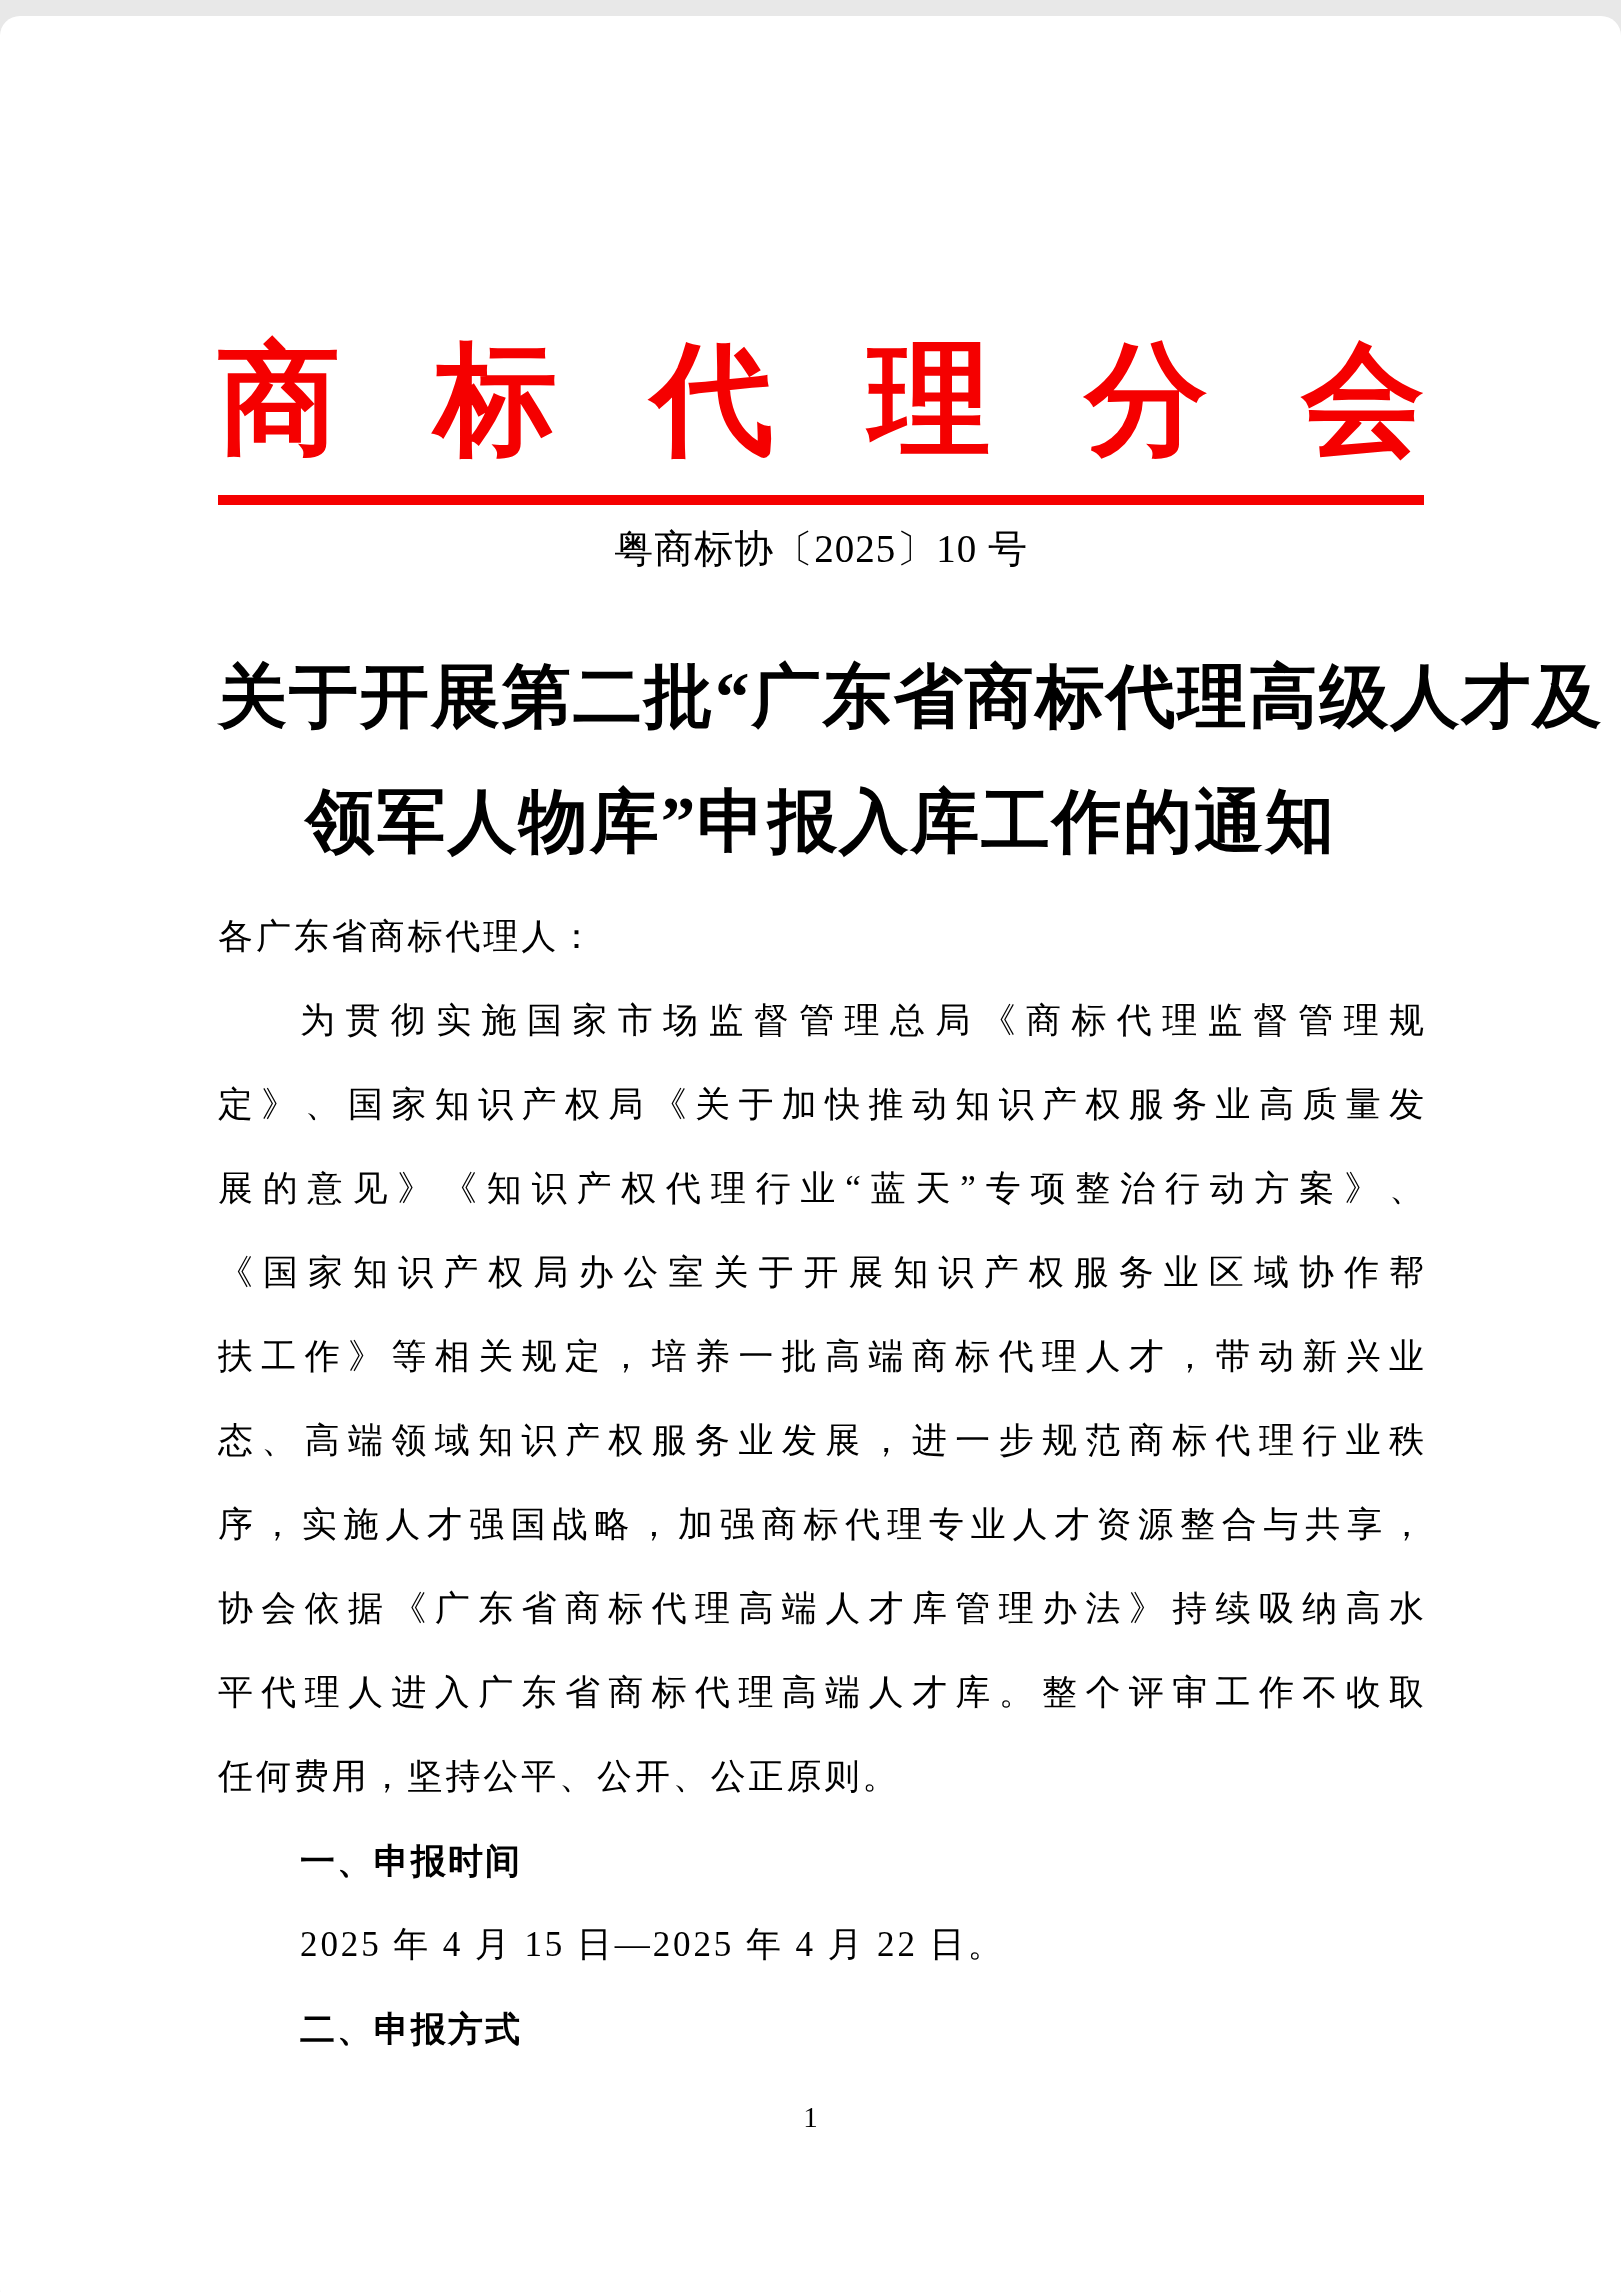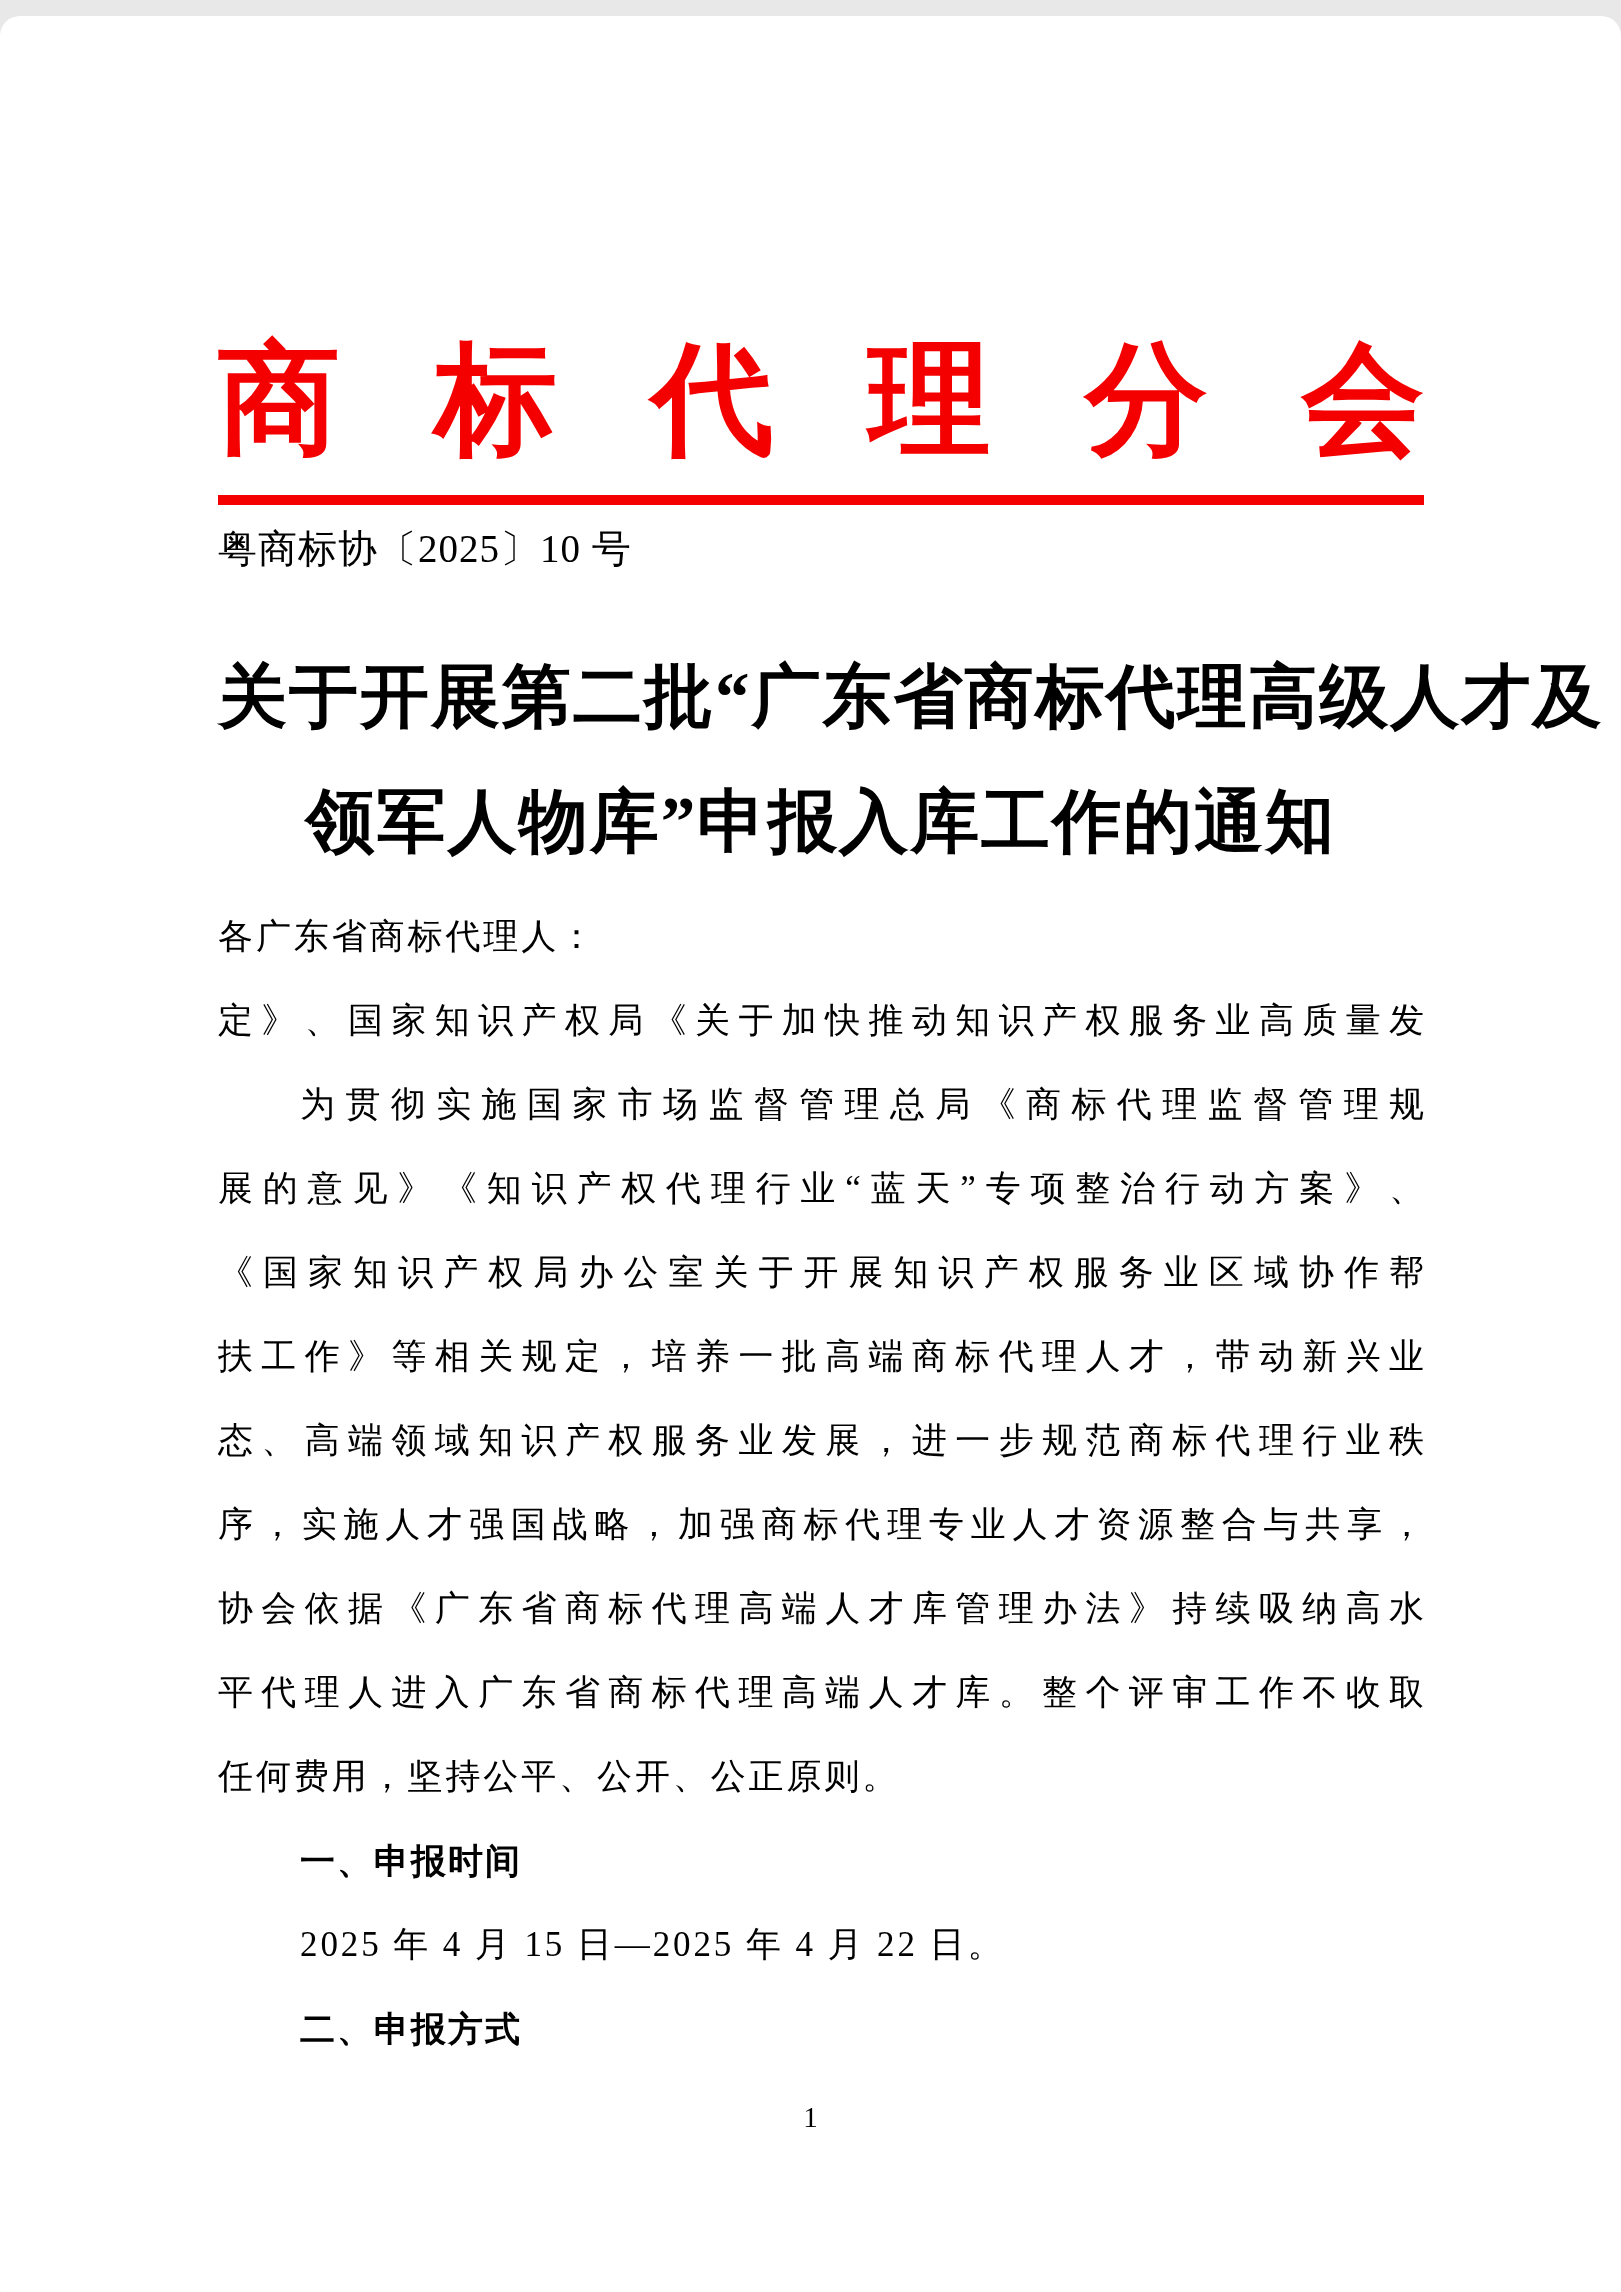--- a/index.html
+++ b/index.html
@@ -40,21 +40,21 @@
     margin-top: 23.5px;
     width: 100%;
     height: 10.8px;
     background: #f50000;
   }
   .doc-number {
     margin-top: 17.6px;
     height: 51px;
     line-height: 51px;
     font-size: 39px;
-    text-align: left;
+    text-align: center;
     letter-spacing: 1px;
   }
   
   .doc-title {
     margin-top: 61px;
     font-size: 69px;
     font-weight: bold;
     text-align: center;
     letter-spacing: 2px;
   }
@@ -110,22 +110,22 @@
     <div class="doc-number">粤商标协〔2025〕10 号</div>
 
     <div class="doc-title">
       <div class="t-line">关于开展第二批“广东省商标代理高级人才及</div>
       <div class="t-line">领军人物库”申报入库工作的通知</div>
     </div>
 
     <div class="body-block">
       <div class="line loose">各广东省商标代理人：</div>
 
+      <div class="line j indent">为贯彻实施国家市场监督管理总局《商标代理监督管理规</div>
       <div class="line j">定》、国家知识产权局《关于加快推动知识产权服务业高质量发</div>
-      <div class="line j indent">为贯彻实施国家市场监督管理总局《商标代理监督管理规</div>
       <div class="line j">展的意见》《知识产权代理行业“蓝天”专项整治行动方案》、</div>
       <div class="line j">《国家知识产权局办公室关于开展知识产权服务业区域协作帮</div>
       <div class="line j">扶工作》等相关规定，培养一批高端商标代理人才，带动新兴业</div>
       <div class="line j">态、高端领域知识产权服务业发展，进一步规范商标代理行业秩</div>
       <div class="line j">序，实施人才强国战略，加强商标代理专业人才资源整合与共享，</div>
       <div class="line j">协会依据《广东省商标代理高端人才库管理办法》持续吸纳高水</div>
       <div class="line j">平代理人进入广东省商标代理高端人才库。整个评审工作不收取</div>
       <div class="line loose">任何费用，坚持公平、公开、公正原则。</div>
 
       <div class="line heading indent">一、申报时间</div>

